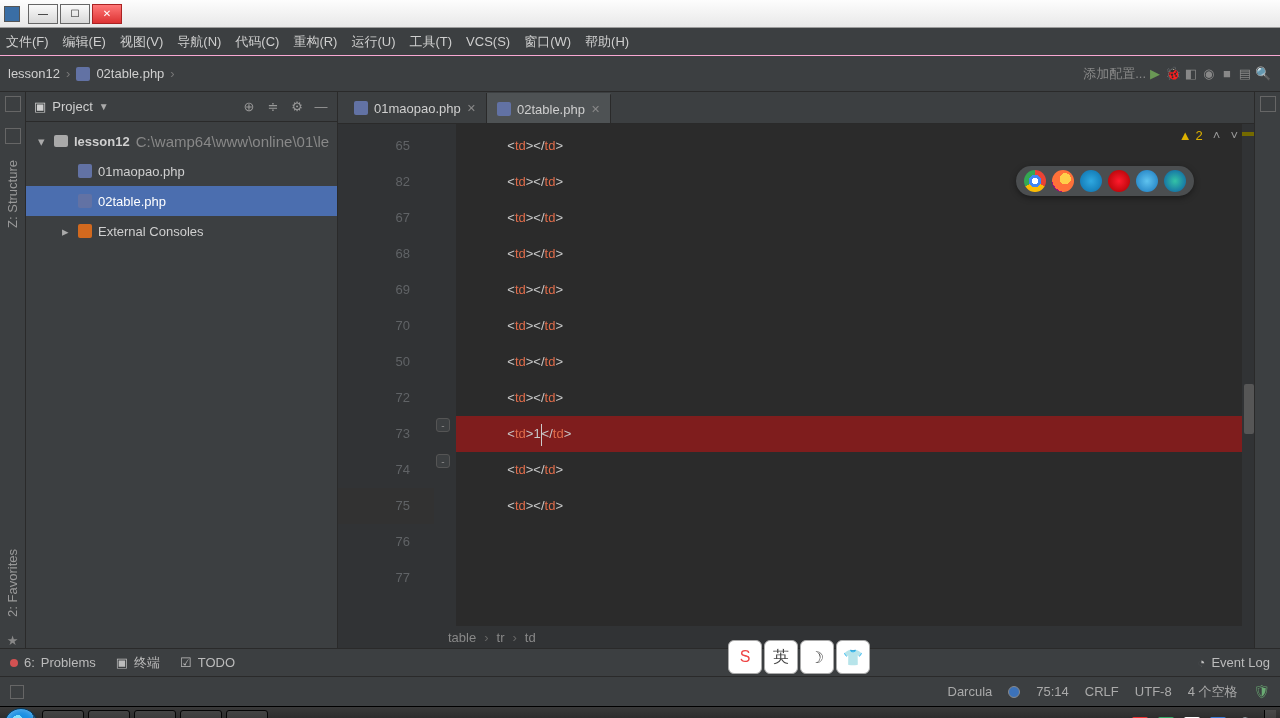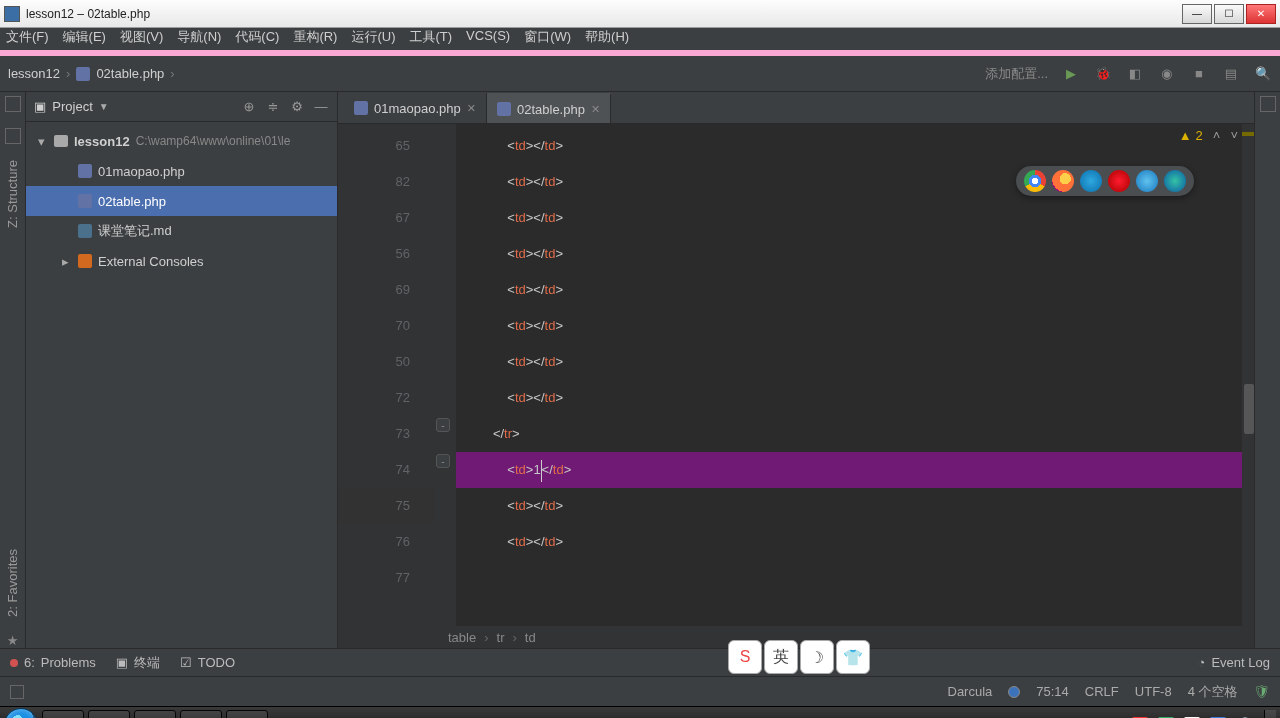--- a/index.html
+++ b/index.html
@@ -7,68 +7,68 @@
 
 
 .titlebar { height: 28px; background: linear-gradient(#fdfdfd,#e8e8e8); display: flex; align-items: center; padding: 0 4px; border-bottom: 1px solid #9c9c9c; }
 .titlebar .appicon { width: 16px; height: 16px; background: #3a6ea5; margin-right: 6px; border: 1px solid #555; }
 .titlebar .title { color: #222; font-size: 12px; flex: 1; }
 .winbtns { display: flex; }
 .winbtn { width: 30px; height: 20px; border: 1px solid #666; margin-left: 2px; display: flex; align-items: center; justify-content: center; background: linear-gradient(#fafafa,#d8d8d8); font-size: 10px; color: #111; }
 .winbtn.close { background: linear-gradient(#f77,#d33); color: #fff; border-color: #a22; }
 
 
-.menubar { height: 28px; background: #3c3f41; display: flex; align-items: flex-start; padding: 0 6px; color: #cfcfcf; font-size: 13px; gap: 14px; border-bottom: 6px solid #f9a8d4; }
+.menubar { height: 28px; background: #3c3f41; display: flex; align-items: center; padding: 0 6px; color: #cfcfcf; font-size: 13px; gap: 14px; border-bottom: 1px solid #f9a8d4; }
 
 
 .toolrow { height: 36px; background: #3c3f41; display: flex; align-items: center; padding: 0 8px; border-bottom: 1px solid #2a2a2a; }
 .crumb { display: flex; align-items: center; gap: 6px; color: #cfcfcf; }
 .crumb .chev { color: #777; }
 .fileicon { width: 14px; height: 14px; background: #6272a4; border-radius: 2px; display: inline-block; }
 .toolrow .spacer { flex: 1; }
-.toolrow .rhs { display: flex; align-items: center; gap: 14px; color: #888; }
+.toolrow .rhs { display: flex; align-items: center; gap: 0; color: #888; }
 .iconbtn { width: 18px; height: 18px; display: inline-flex; align-items: center; justify-content: center; color: #888; }
 
 
 .mainarea { display: flex; height: 556px; }
 .leftstrip { width: 26px; background: #3c3f41; border-right: 1px solid #2a2a2a; display: flex; flex-direction: column; align-items: center; padding-top: 4px; gap: 16px; color: #aaa; font-size: 10px; }
 .leftstrip .vlabel { writing-mode: vertical-rl; transform: rotate(180deg); color: #999; }
 .leftstrip .box { width: 16px; height: 16px; border: 1px solid #666; }
 
 .projectpane { width: 312px; background: #3c3f41; border-right: 1px solid #2a2a2a; display: flex; flex-direction: column; }
 .projhdr { height: 30px; display: flex; align-items: center; padding: 0 8px; border-bottom: 1px solid #2a2a2a; gap: 8px; }
 .projhdr .lbl { color: #cfcfcf; flex: 1; display: flex; align-items: center; gap: 6px; }
 .projhdr .ico { width: 16px; height: 16px; color: #999; display: flex; align-items: center; justify-content: center; }
 .projhdr .down { color: #aaa; font-size: 10px; }
 .projtree { flex: 1; overflow: hidden; padding: 4px 0; }
 .treerow { height: 30px; display: flex; align-items: center; padding-left: 12px; color: #cfcfcf; gap: 6px; white-space: nowrap; overflow: hidden; }
 .treerow.child { padding-left: 52px; }
 .treerow.child2 { padding-left: 36px; }
 .treerow.sel { background: #4b6eaf; color: #fff; }
 .treerow .arrow { width: 10px; color: #aaa; }
-.treerow .small { color: #888; font-size: 12px; }
+.treerow .small { color: #888; font-size: 15px; }
 .treerow .foldericon { width: 14px; height: 12px; background: #a9a9a9; border-radius: 2px; display: inline-block; }
 .treerow .phpicon { width: 14px; height: 14px; background: #6272a4; border-radius: 2px; display: inline-block; }
 .treerow .mdicon { width: 14px; height: 14px; background: #4a708b; border-radius: 2px; display: inline-block; }
 .treerow .libicon { width: 14px; height: 14px; background: #d2691e; border-radius: 2px; display: inline-block; }
 .treerow .scricon { width: 14px; height: 14px; background: #3cb371; border-radius: 2px; display: inline-block; }
 
 .editorwrap { flex: 1; display: flex; flex-direction: column; background: #2b2b2b; position: relative; }
 .tabsrow { height: 32px; background: #3c3f41; display: flex; align-items: flex-end; padding-left: 6px; border-bottom: 1px solid #2a2a2a; }
 .tab { height: 30px; display: flex; align-items: center; gap: 6px; padding: 0 10px; color: #cfcfcf; border-right: 1px solid #2a2a2a; }
 .tab.active { background: #4e5254; border-top: 2px solid #4e5254; }
 .tab .xicon { color: #888; font-size: 11px; }
 .editor { flex: 1; display: flex; background: #2b2b2b; font-family: "Consolas", monospace; font-size: 22px; position: relative; overflow: hidden; }
 .gutter { width: 96px; background: #313335; text-align: right; color: #606366; padding-top: 4px; }
 .gutter div { height: 36px; padding-right: 24px; line-height: 36px; text-align: right; }
 .foldcol { width: 22px; background: #313335; position: relative; }
 .foldmark { position: absolute; left: 2px; width: 14px; height: 14px; border: 1px solid #555; border-radius: 3px; color: #888; font-size: 10px; display: flex; align-items: center; justify-content: center; background: #3c3f41; }
 .codelines { flex: 1; padding-top: 4px; position: relative; }
 .codelines .line { height: 36px; line-height: 36px; white-space: pre; padding-left: 8px; }
-.codelines .line.hl { background: #701a75; }
+.codelines .line.hl { background: #7f1d1d; }
 
 .ob { color: #c8c8c8; } 
 .tg { color: #e06c4a; } 
 .tx { color: #c8c8c8; } 
 .cursor { border-left: 1px solid #ccc; display: inline-block; height: 22px; vertical-align: middle; }
 .breadcrumb-editor { height: 22px; background: #313335; color: #888; font-size: 12px; padding-left: 110px; display: flex; align-items: center; gap: 8px; }
 .breadcrumb-editor .sep { color: #666; }
 
 .editor .overlay-right { position: absolute; top: 4px; right: 16px; display: flex; align-items: center; gap: 10px; }
 .editor .overlay-right .warn { color: #ddb100; display: flex; align-items: center; gap: 4px; font-size: 13px; }
@@ -109,21 +109,20 @@
 .taskbar .spacer { flex: 1; }
 .tray { display: flex; align-items: center; gap: 10px; color: #cfcfcf; font-size: 12px; padding: 0 8px; }
 .tray .ti { width: 16px; height: 16px; display:inline-block; }
 .showdesk { width: 12px; height: 30px; background: linear-gradient(#4a4a4a,#222); border-left: 1px solid #000; }
 </style>
 </head>
 <body>
 
 <div class="titlebar">
   <div class="appicon"></div>
-  <div class="title">lesson12 – 02table.php</div>
   <div class="winbtns">
     <div class="winbtn">—</div>
     <div class="winbtn">☐</div>
     <div class="winbtn close">✕</div>
   </div>
 </div>
 
 <div class="menubar">
   <span>文件(F)</span>
   <span>编辑(E)</span>
@@ -190,24 +189,20 @@
         <span class="small">C:\wamp64\www\online\01\le</span>
       </div>
       <div class="treerow child">
         <span class="phpicon"></span>
         <span>01maopao.php</span>
       </div>
       <div class="treerow child sel">
         <span class="phpicon"></span>
         <span>02table.php</span>
       </div>
-      <div class="treerow child">
-        <span class="mdicon"></span>
-        <span>课堂笔记.md</span>
-      </div>
       <div class="treerow child2">
         <span class="arrow">▸</span>
         <span class="libicon"></span>
         <span>External Consoles</span>
       </div>
     </div>
   </div>
 
   <div class="editorwrap">
     <div class="tabsrow">
@@ -220,21 +215,21 @@
         <span class="fileicon"></span>
         <span>02table.php</span>
         <span class="xicon">✕</span>
       </div>
     </div>
     <div class="editor">
       <div class="gutter">
         <div>65</div>
           <div>82</div>
           <div>67</div>
-          <div>56</div>
+          <div>68</div>
           <div>69</div>
           <div>70</div>
         <div>50</div>
           <div>72</div>
           <div>73</div>
           <div>74</div>
           <div style="background:#323232">75</div>
           <div>76</div>
           <div>77</div>
       </div>
@@ -244,21 +239,20 @@
       </div>
       <div class="codelines">
         <div class="line"><span class="ob">            &lt;</span><span class="tg">td</span><span class="ob">&gt;&lt;/</span><span class="tg">td</span><span class="ob">&gt;</span></div>
         <div class="line"><span class="ob">            &lt;</span><span class="tg">td</span><span class="ob">&gt;&lt;/</span><span class="tg">td</span><span class="ob">&gt;</span></div>
         <div class="line"><span class="ob">            &lt;</span><span class="tg">td</span><span class="ob">&gt;&lt;/</span><span class="tg">td</span><span class="ob">&gt;</span></div>
         <div class="line"><span class="ob">            &lt;</span><span class="tg">td</span><span class="ob">&gt;&lt;/</span><span class="tg">td</span><span class="ob">&gt;</span></div>
         <div class="line"><span class="ob">            &lt;</span><span class="tg">td</span><span class="ob">&gt;&lt;/</span><span class="tg">td</span><span class="ob">&gt;</span></div>
         <div class="line"><span class="ob">            &lt;</span><span class="tg">td</span><span class="ob">&gt;&lt;/</span><span class="tg">td</span><span class="ob">&gt;</span></div>
         <div class="line"><span class="ob">            &lt;</span><span class="tg">td</span><span class="ob">&gt;&lt;/</span><span class="tg">td</span><span class="ob">&gt;</span></div>
         <div class="line"><span class="ob">            &lt;</span><span class="tg">td</span><span class="ob">&gt;&lt;/</span><span class="tg">td</span><span class="ob">&gt;</span></div>
-        <div class="line"><span class="ob">        &lt;/</span><span class="tg">tr</span><span class="ob">&gt;</span></div>
         <div class="line hl"><span class="ob">            &lt;</span><span class="tg">td</span><span class="ob">&gt;</span><span class="tx">1</span><span class="cursor"></span><span class="ob">&lt;/</span><span class="tg">td</span><span class="ob">&gt;</span></div>
         <div class="line"><span class="ob">            &lt;</span><span class="tg">td</span><span class="ob">&gt;&lt;/</span><span class="tg">td</span><span class="ob">&gt;</span></div>
         <div class="line"><span class="ob">            &lt;</span><span class="tg">td</span><span class="ob">&gt;&lt;/</span><span class="tg">td</span><span class="ob">&gt;</span></div>
       </div>
       <div class="overlay-right">
         <span class="warn">▲ <span>2</span></span>
         <span class="chv">˄</span>
         <span class="chv">˅</span>
       </div>
       <div class="browserpill">

